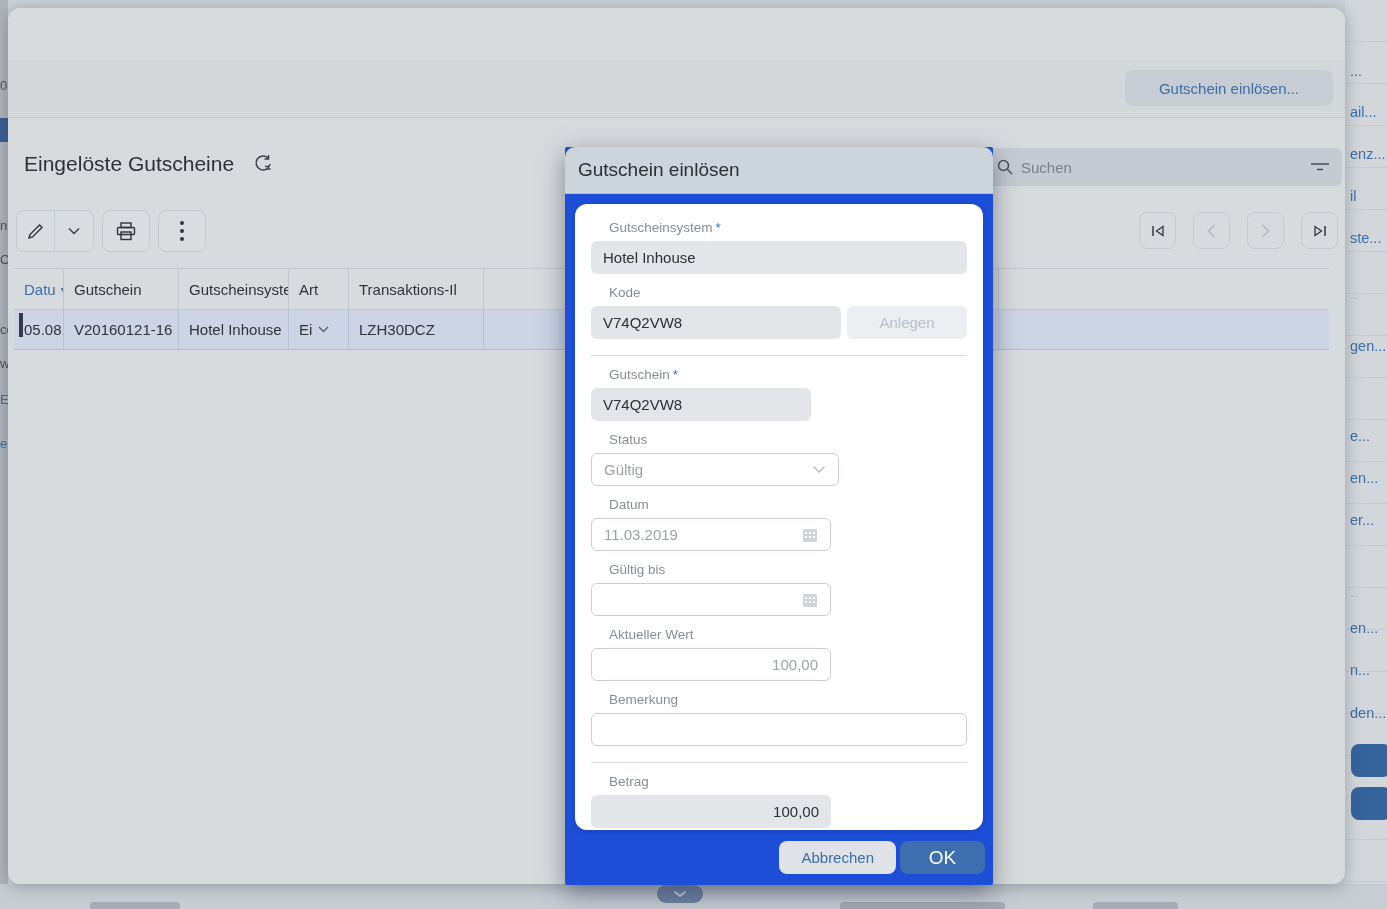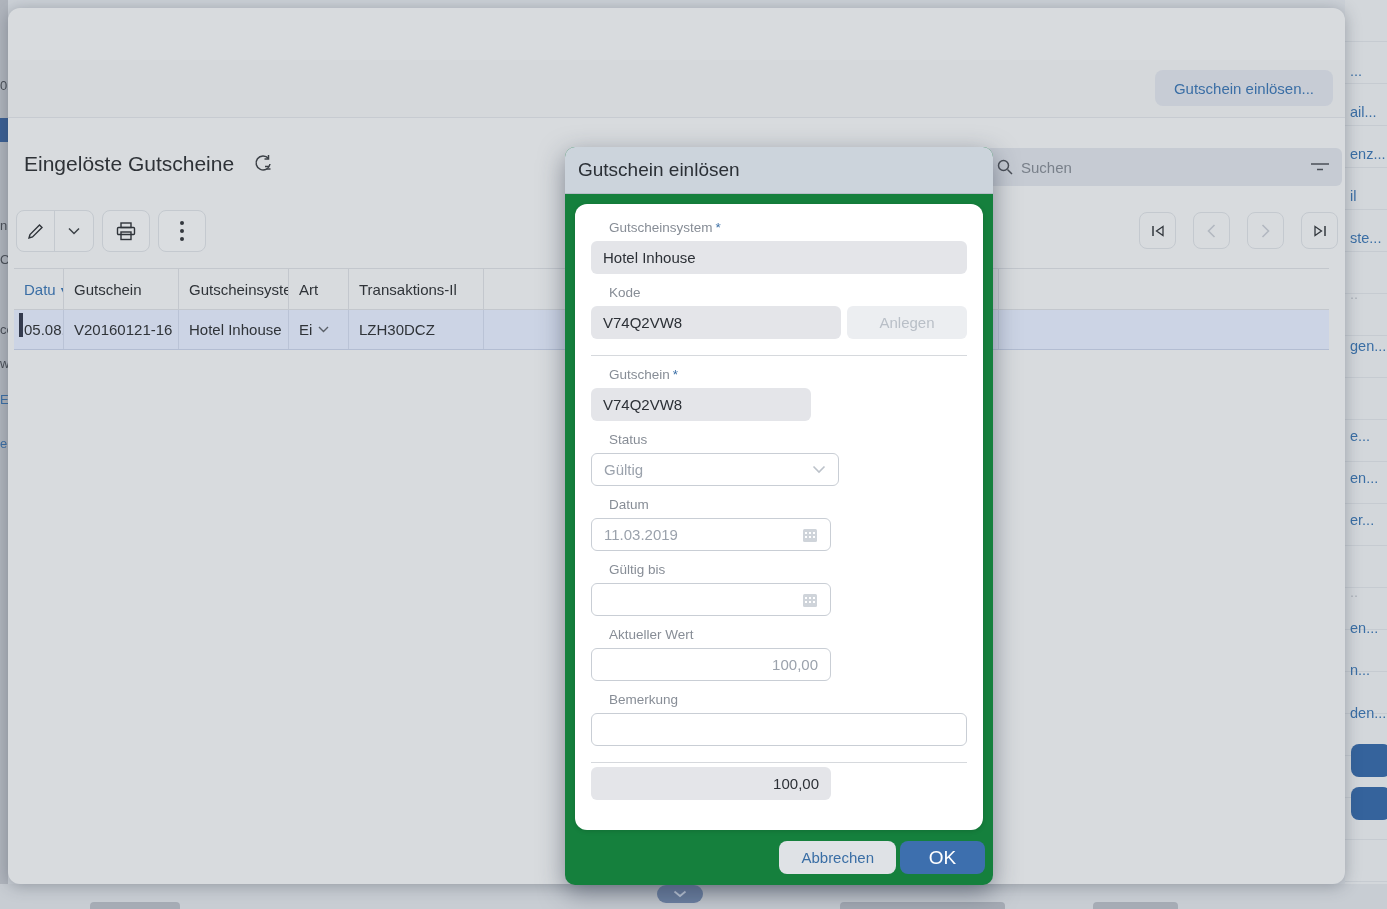--- a/index.html
+++ b/index.html
@@ -23,21 +23,21 @@
   
   .window { position:absolute; left:8px; top:8px; width:1337px; height:876px; background:#d8dbde;
     border-radius:12px; box-shadow:0 2px 16px rgba(45,55,70,.35); z-index:1; overflow:hidden; }
   .titlebar { position:absolute; left:0; top:0; width:100%; height:52px; background:#c3ccd4;
     border-radius:12px 12px 0 0; display:flex; align-items:center; }
   .titlebar .win-title { font-size:20px; color:#2e3338; margin-left:18px; font-weight:400; }
   .titlebar-icons { position:absolute; right:18px; top:0; height:52px; display:flex; align-items:center; gap:26px; }
   .tb-icon { width:20px; height:20px; display:flex; align-items:center; justify-content:center; cursor:pointer; }
 
   .actionbar { position:absolute; left:0; top:52px; width:100%; height:58px; background:#d5d8db; border-bottom:1px solid #c7cbd1; }
-  .redeem-btn { position:absolute; right:12px; top:10px; height:36px; padding:0 19px; background:#c7ccd5;
+  .redeem-btn { position:absolute; right:12px; top:10px; height:36px; padding:0 34px; background:#c7ccd5;
     border:none; border-radius:8px; color:#3a6ea5; font-size:15px; font-family:inherit; cursor:pointer; }
 
   .section-heading { position:absolute; left:16px; top:144px; display:flex; align-items:center; gap:18px; }
   .section-heading h2 { font-size:21px; font-weight:400; color:#2e3237; }
 
   .searchbox { position:absolute; left:977px; top:140px; width:357px; height:38px; background:#c6cbd3;
     border-radius:6px; display:flex; align-items:center; padding:0 12px; }
   .searchbox input { flex:1; border:none; background:transparent; outline:none; font-size:15px;
     color:#4a4f57; margin-left:8px; font-family:inherit; }
   .searchbox input::placeholder { color:#79808a; }
@@ -68,22 +68,22 @@
     border-right:1px solid #bac3d6; overflow:hidden; white-space:nowrap;text-align:center; }
   .c0 { width:50px; } .c1 { width:115px; } .c2 { width:110px; } .c3 { width:60px; }
   .c4 { width:135px; } .c5 { width:515px; justify-content:flex-end; } .c6 { flex:1; border-right:none !important; }
   .row-select-bar { position:absolute; left:19px; top:313px; width:4px; height:24px; background:#333a4d; z-index:2; }
 
   
   .bottom-pill { position:absolute; left:657px; top:885px; width:46px; height:18px; background:#6d82a4;
     border-radius:9px; display:flex; align-items:center; justify-content:center; z-index:3; cursor:pointer; }
 
   
-  .modal { position:absolute; left:565px; top:147px; width:428px; height:738px; border-radius:10px;
-    background:#15803d; box-shadow:0 8px 26px rgba(40,50,70,.5); z-index:10; }
+  .modal { position:absolute; left:565px; top:147px; width:428px; height:738px; border-radius:2px;
+    background:#1d4ed8; box-shadow:0 8px 26px rgba(40,50,70,.5); z-index:10; }
   .modal-header { height:47px; background:#ccd4dc; border-radius:10px 10px 0 0; border-bottom:1px solid #b6bec8;
     display:flex; align-items:center; padding:0 13px; }
   .modal-header .modal-title { font-size:19px; color:#2b3036; font-weight:400; }
   .modal-body { position:absolute; top:47px; left:0; right:0; bottom:0; }
   .card { position:absolute; left:10px; right:10px; top:10px; height:626px; background:#ffffff;
     border-radius:12px; box-shadow:0 1px 5px rgba(0,0,0,.14); padding:10px 16px 0 16px; overflow:hidden; }
   .f-label { font-size:13.5px; color:#878d96; margin:11px 0 6px 18px; }
   .f-label:first-child { margin-top:6px; }
   .f-label .req { color:#3a6ea5; margin-left:3px; }
   .inp { height:33px; border-radius:6px; font-size:15px; display:flex; align-items:center; padding:0 12px; }
@@ -336,20 +336,21 @@
       </div>
 
       <div class="f-label">Aktueller Wert</div>
       <div class="inp white right w240">100,00</div>
 
       <div class="f-label">Bemerkung</div>
       <div class="inp white w-full"></div>
 
       <hr>
 
+      <div class="f-label">Betrag</div>
       <div class="inp gray right w240">100,00</div>
 
     </div>
     <div class="modal-footer">
       <button class="btn-cancel">Abbrechen</button>
       <button class="btn-ok">OK</button>
     </div>
   </div>
 </div>
 

